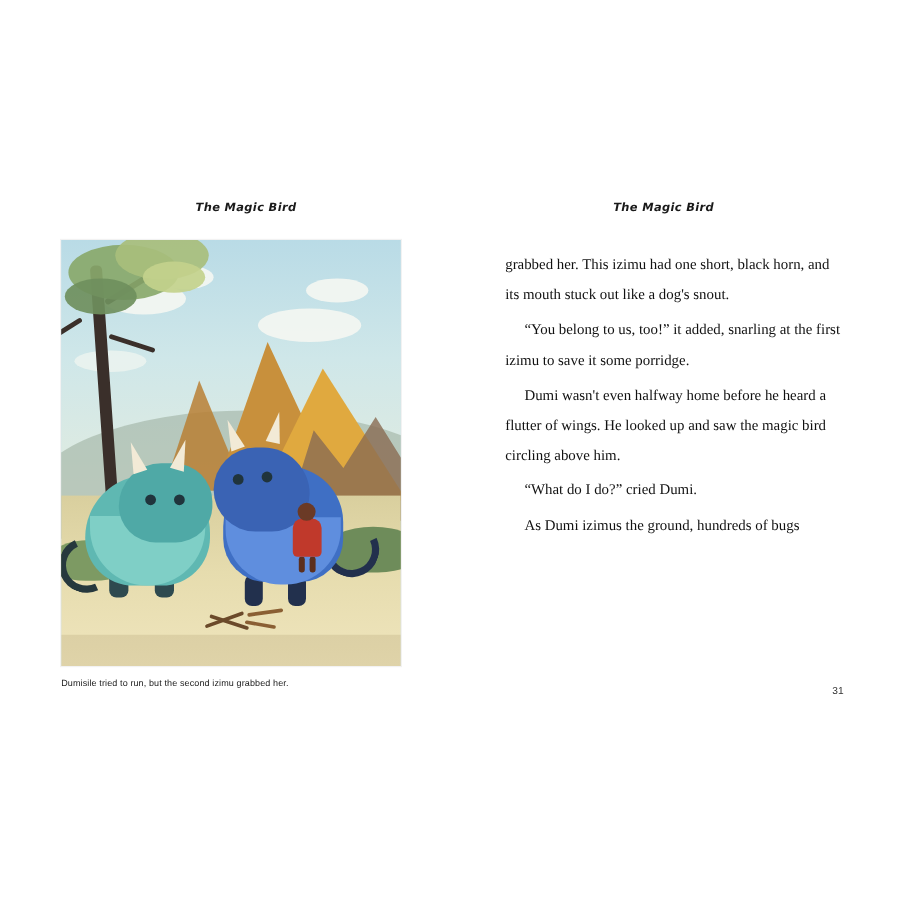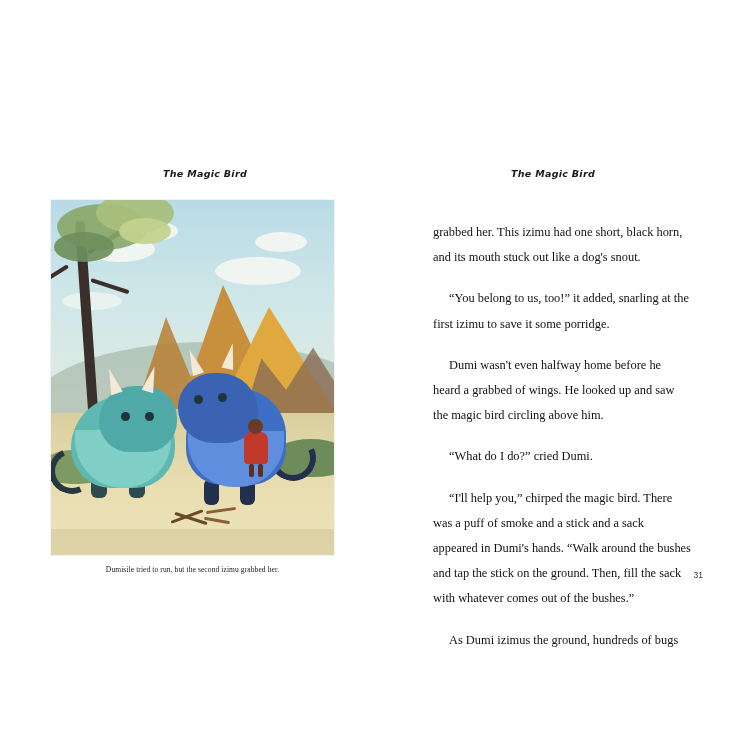--- a/index.html
+++ b/index.html
@@ -319,22 +319,21 @@
   .s1 { left: 0;  top: 10px; width: 34px; transform: rotate(-20deg); }
   .s2 { left: 4px; top: 12px; width: 34px; transform: rotate(18deg); }
   .s3 { left: 36px; top: 4px; width: 30px; transform: rotate(-8deg); background:#8a5f33;}
   .s4 { left: 34px; top: 14px; width: 26px; transform: rotate(10deg); background:#8a5f33;}
 
   .caption {
     position: absolute;
     left: 11px;
     top: 415px;
     width: 283px;
-    text-align: center;
-    font-family: Liberation Serif, serif;
+    font-family: Liberation Sans, sans-serif;
     font-size: 7.5px;
     color: #1a1a1a;
     letter-spacing: 0.1px;
   }
 
   
   .page-right {
     position: absolute;
     left: 408px;
     top: 150px;
@@ -359,21 +358,21 @@
     left: 9px;
     top: 54px;
     width: 290px;
     font-family: "Liberation Serif", serif;
     font-size: 12.4px;
     line-height: 25.2px;
     color: #111111;
     text-align: left;
   }
   .body-text p {
-    margin: 16px;
+    margin: 4px;
   }
   .body-text p.indent {
     text-indent: 16px;
   }
   .folio {
     position: absolute;
     left: 5px;
     top: 420px;
     width: 290px;
     text-align: right;
@@ -465,22 +464,21 @@
     <div class="caption">Dumisile tried to run, but the second izimu grabbed her.</div>
   </div>
 
   <div class="page-right">
 
     <div class="running-head-right">The Magic Bird</div>
 
     <div class="body-text">
       <p>grabbed her. This izimu had one short, black horn, and its mouth stuck out like a dog's snout.</p>
       <p class="indent">“You belong to us, too!” it added, snarling at the first izimu to save it some porridge.</p>
-      <p class="indent">Dumi wasn't even halfway home before he heard a grabbed of wings. He looked up and saw the magic bird circling above him.</p>
+      <p class="indent">Dumi wasn't even halfway home before he heard a flutter of wings. He looked up and saw the magic bird circling above him.</p>
       <p class="indent">“What do I do?” cried Dumi.</p>
-      <p class="indent">“I'll help you,” chirped the magic bird. There was a puff of smoke and a stick and a sack appeared in Dumi's hands. “Walk around the bushes and tap the stick on the ground. Then, fill the sack with whatever comes out of the bushes.”</p>
       <p class="indent">As Dumi izimus the ground, hundreds of bugs</p>
     </div>
 
     <div class="folio">31</div>
   </div>
 
 </div>
 
 </body></html>

